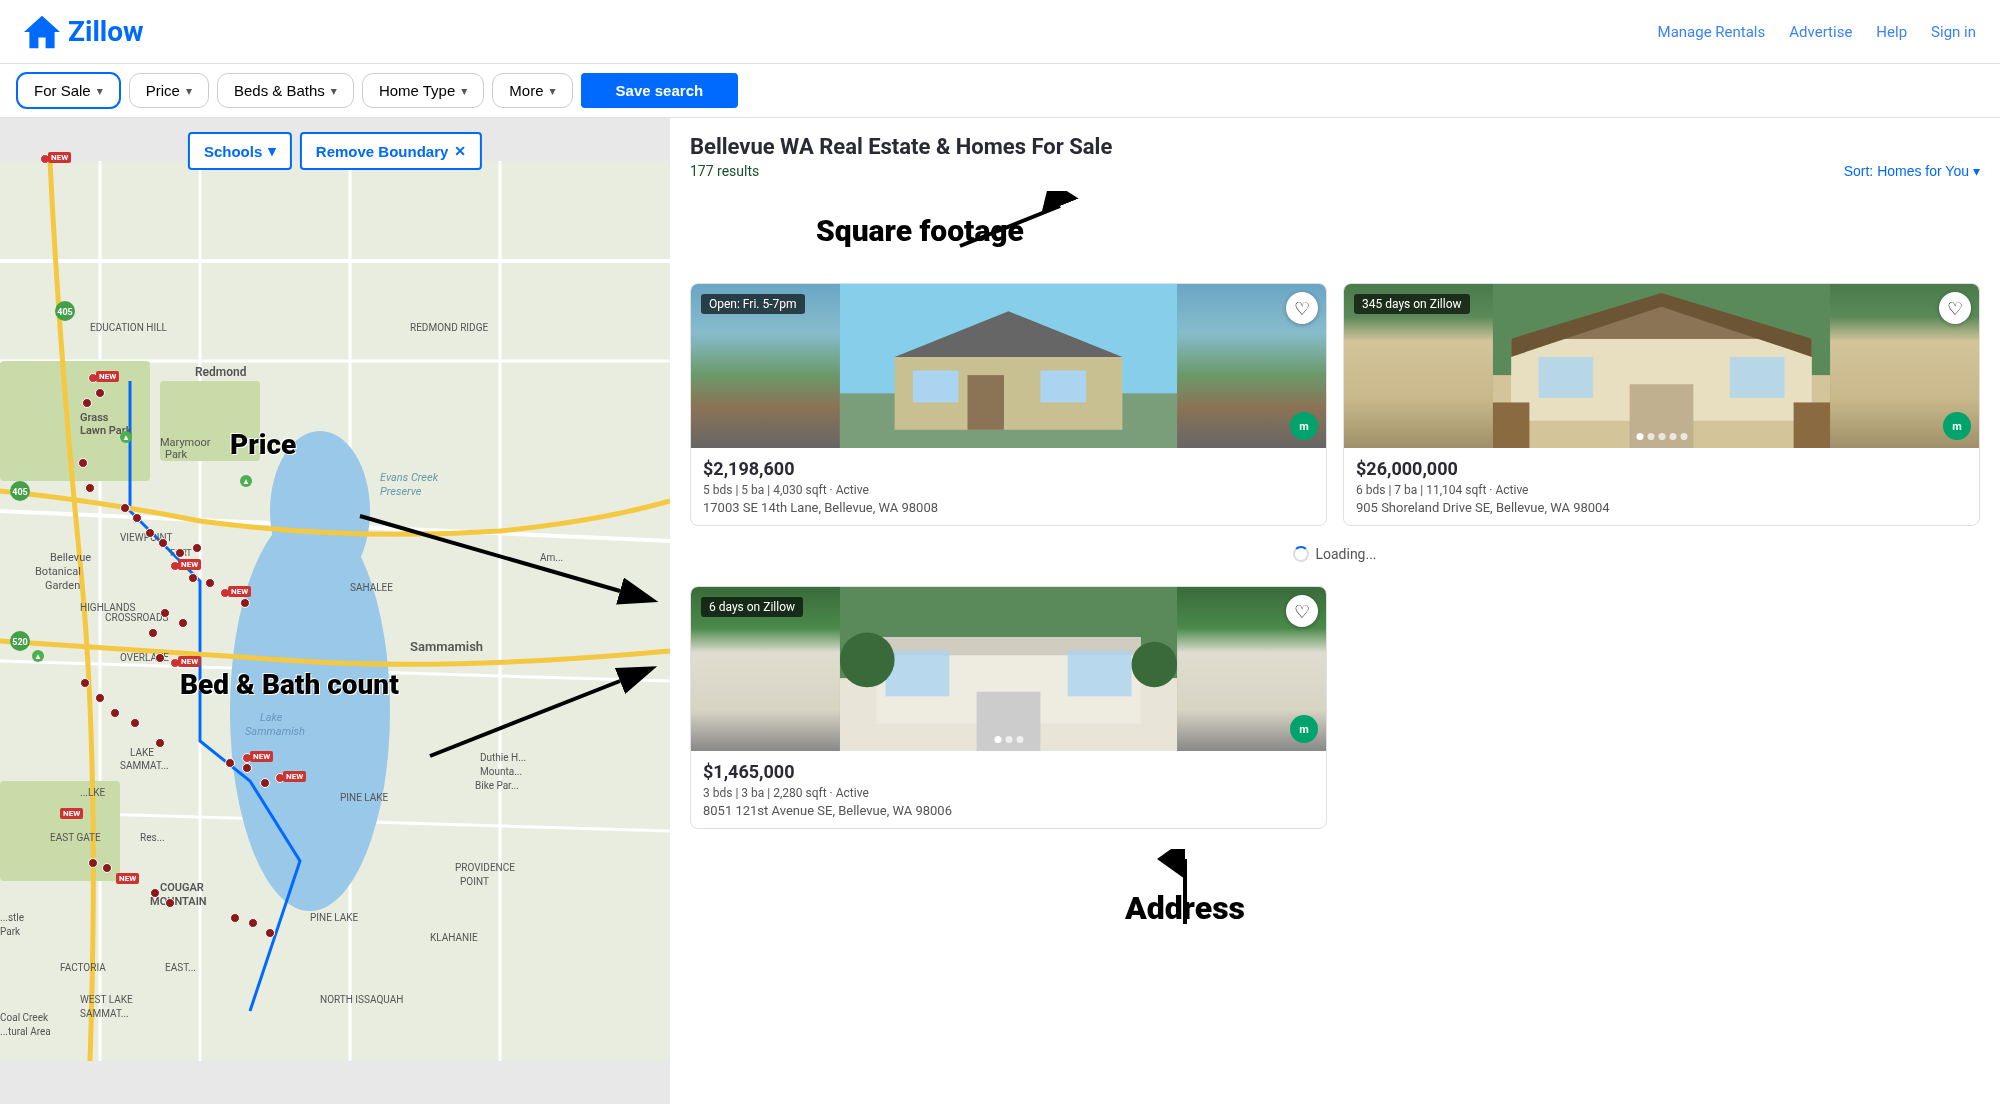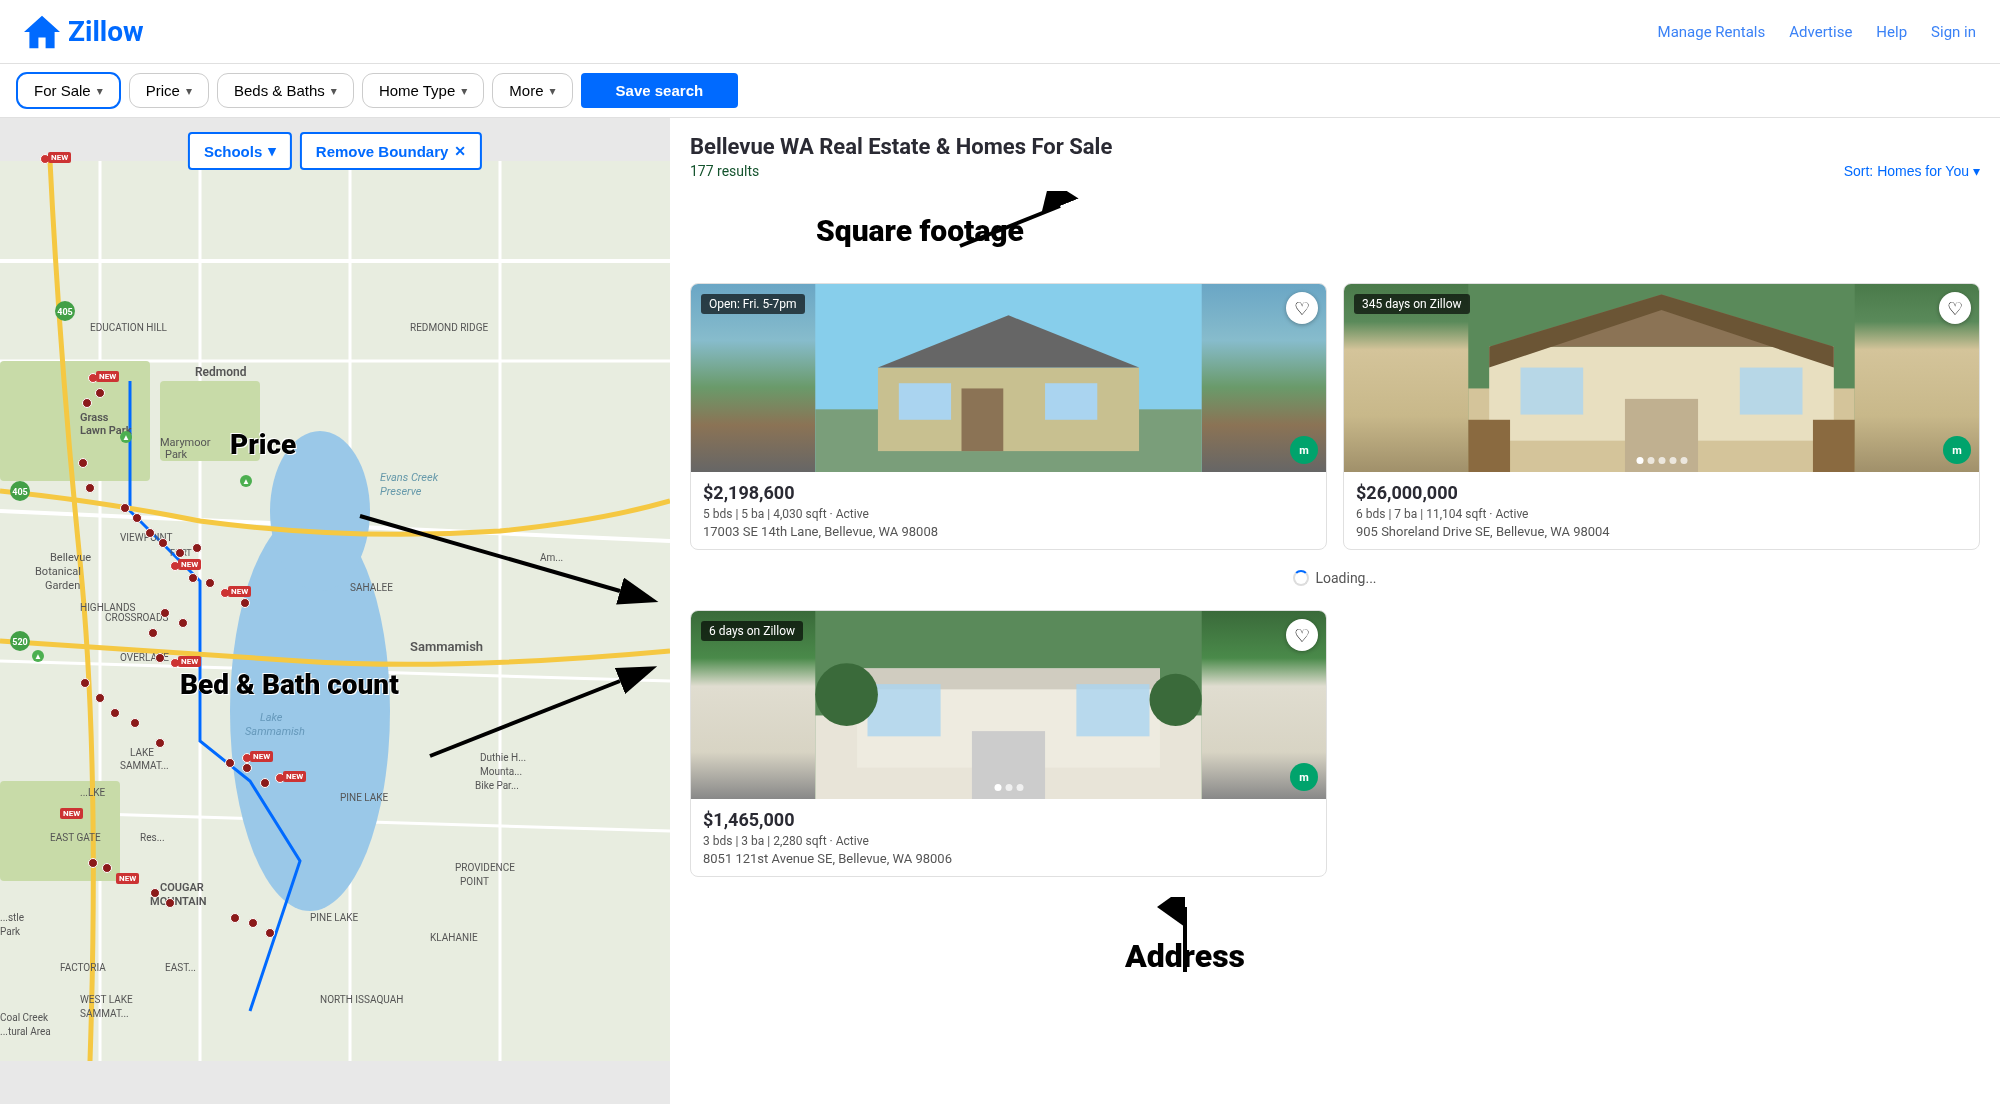--- a/index.html
+++ b/index.html
@@ -210,21 +210,21 @@
     .listing-card {
       border-radius: 8px;
       overflow: hidden;
       border: 1px solid #e0e0e0;
       background: #fff;
       position: relative;
       cursor: pointer;
     }
     .card-image {
       position: relative;
-      height: 188px;
+      height: 164px;
       overflow: hidden;
     }
     .card-badge {
       position: absolute;
       top: 10px;
       left: 10px;
       background: rgba(0,0,0,0.65);
       color: #fff;
       font-size: 12px;
       padding: 3px 8px;

